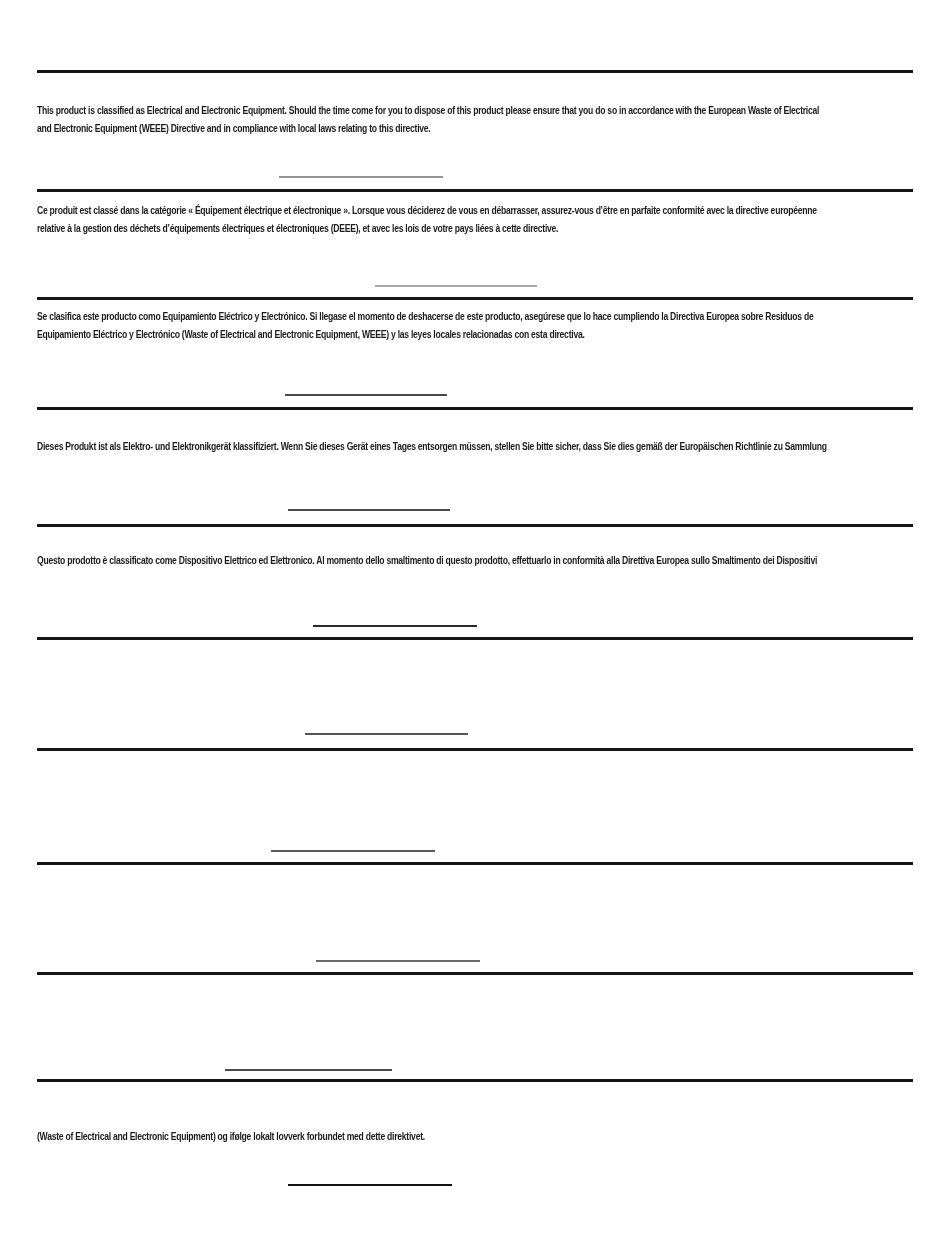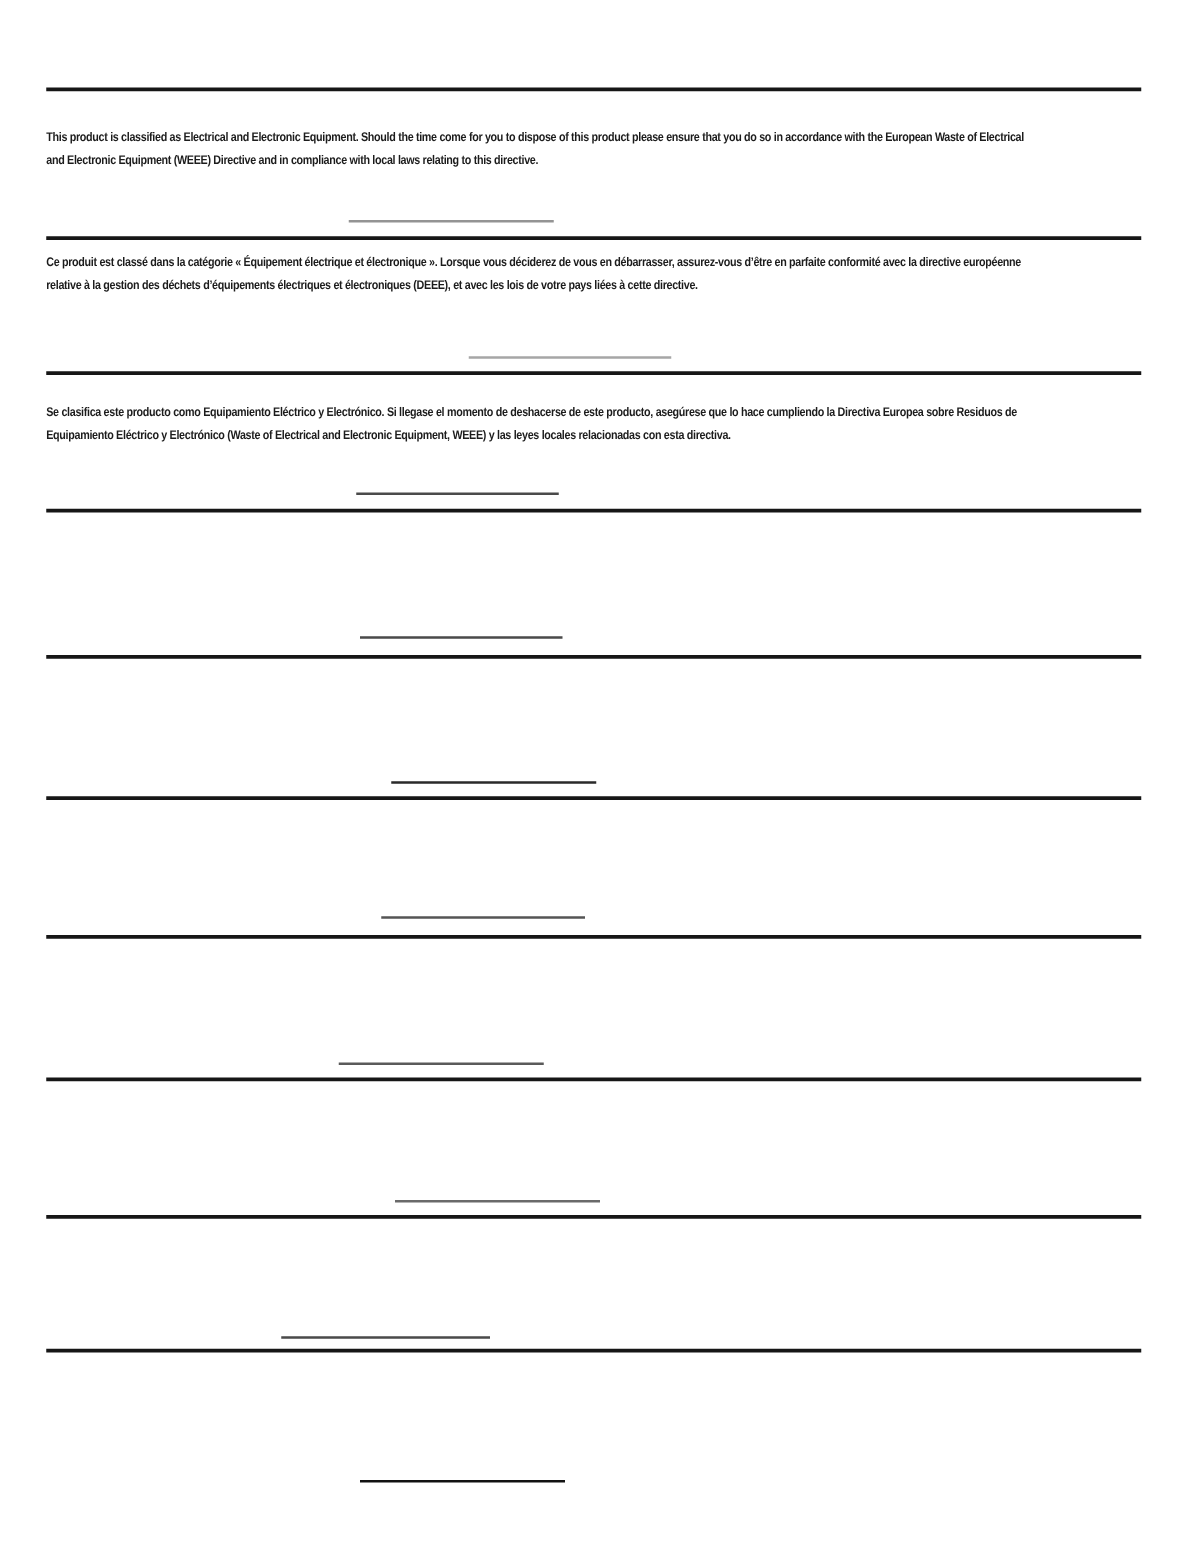--- a/index.html
+++ b/index.html
@@ -61,33 +61,42 @@
     <span class="tline">and Electronic Equipment (WEEE) Directive and in compliance with local laws relating to this directive.</span>
   </div>
   <div class="uline" style="top:176px; left:279px; width:164px; background:#949494"></div>
 
   <div class="tblock" style="top:202px">
     <span class="tline">Ce produit est classé dans la catégorie « Équipement électrique et électronique ». Lorsque vous déciderez de vous en débarrasser, assurez-vous d’être en parfaite conformité avec la directive européenne</span>
     <span class="tline">relative à la gestion des déchets d’équipements électriques et électroniques (DEEE), et avec les lois de votre pays liées à cette directive.</span>
   </div>
   <div class="uline" style="top:285px; left:375px; width:162px; background:#a6a6a6"></div>
 
-  <div class="tblock" style="top:322px">
+  <div class="tblock" style="top:308px">
     <span class="tline">Se clasifica este producto como Equipamiento Eléctrico y Electrónico. Si llegase el momento de deshacerse de este producto, asegúrese que lo hace cumpliendo la Directiva Europea sobre Residuos de</span>
     <span class="tline">Equipamiento Eléctrico y Electrónico (Waste of Electrical and Electronic Equipment, WEEE) y las leyes locales relacionadas con esta directiva.</span>
   </div>
   <div class="uline" style="top:394px; left:285px; width:162px; background:#4a4a4a"></div>
 
+  <div class="tblock" style="top:438px">
+    <span class="tline">Dieses Produkt ist als Elektro- und Elektronikgerät klassifiziert. Wenn Sie dieses Gerät eines Tages entsorgen müssen, stellen Sie bitte sicher, dass Sie dies gemäß der Europäischen Richtlinie zu Sammlung</span>
+  </div>
   <div class="uline" style="top:509px; left:288px; width:162px; background:#4a4a4a"></div>
 
+  <div class="tblock" style="top:552px">
+    <span class="tline">Questo prodotto è classificato come Dispositivo Elettrico ed Elettronico. Al momento dello smaltimento di questo prodotto, effettuarlo in conformità alla Direttiva Europea sullo Smaltimento dei Dispositivi</span>
+  </div>
   <div class="uline" style="top:625px; left:313px; width:164px; background:#2a2a2a"></div>
 
   <div class="uline" style="top:733px; left:305px; width:163px; background:#555555"></div>
 
   <div class="uline" style="top:850px; left:271px; width:164px; background:#5a5a5a"></div>
 
   <div class="uline" style="top:960px; left:316px; width:164px; background:#6a6a6a"></div>
 
   <div class="uline" style="top:1069px; left:225px; width:167px; background:#4a4a4a"></div>
 
+  <div class="tblock" style="top:1128px">
+    <span class="tline">(Waste of Electrical and Electronic Equipment) og ifølge lokalt lovverk forbundet med dette direktivet.</span>
+  </div>
   <div class="uline" style="top:1184px; left:288px; width:164px; background:#121212"></div>
 
 </div>
 
 </body></html>

